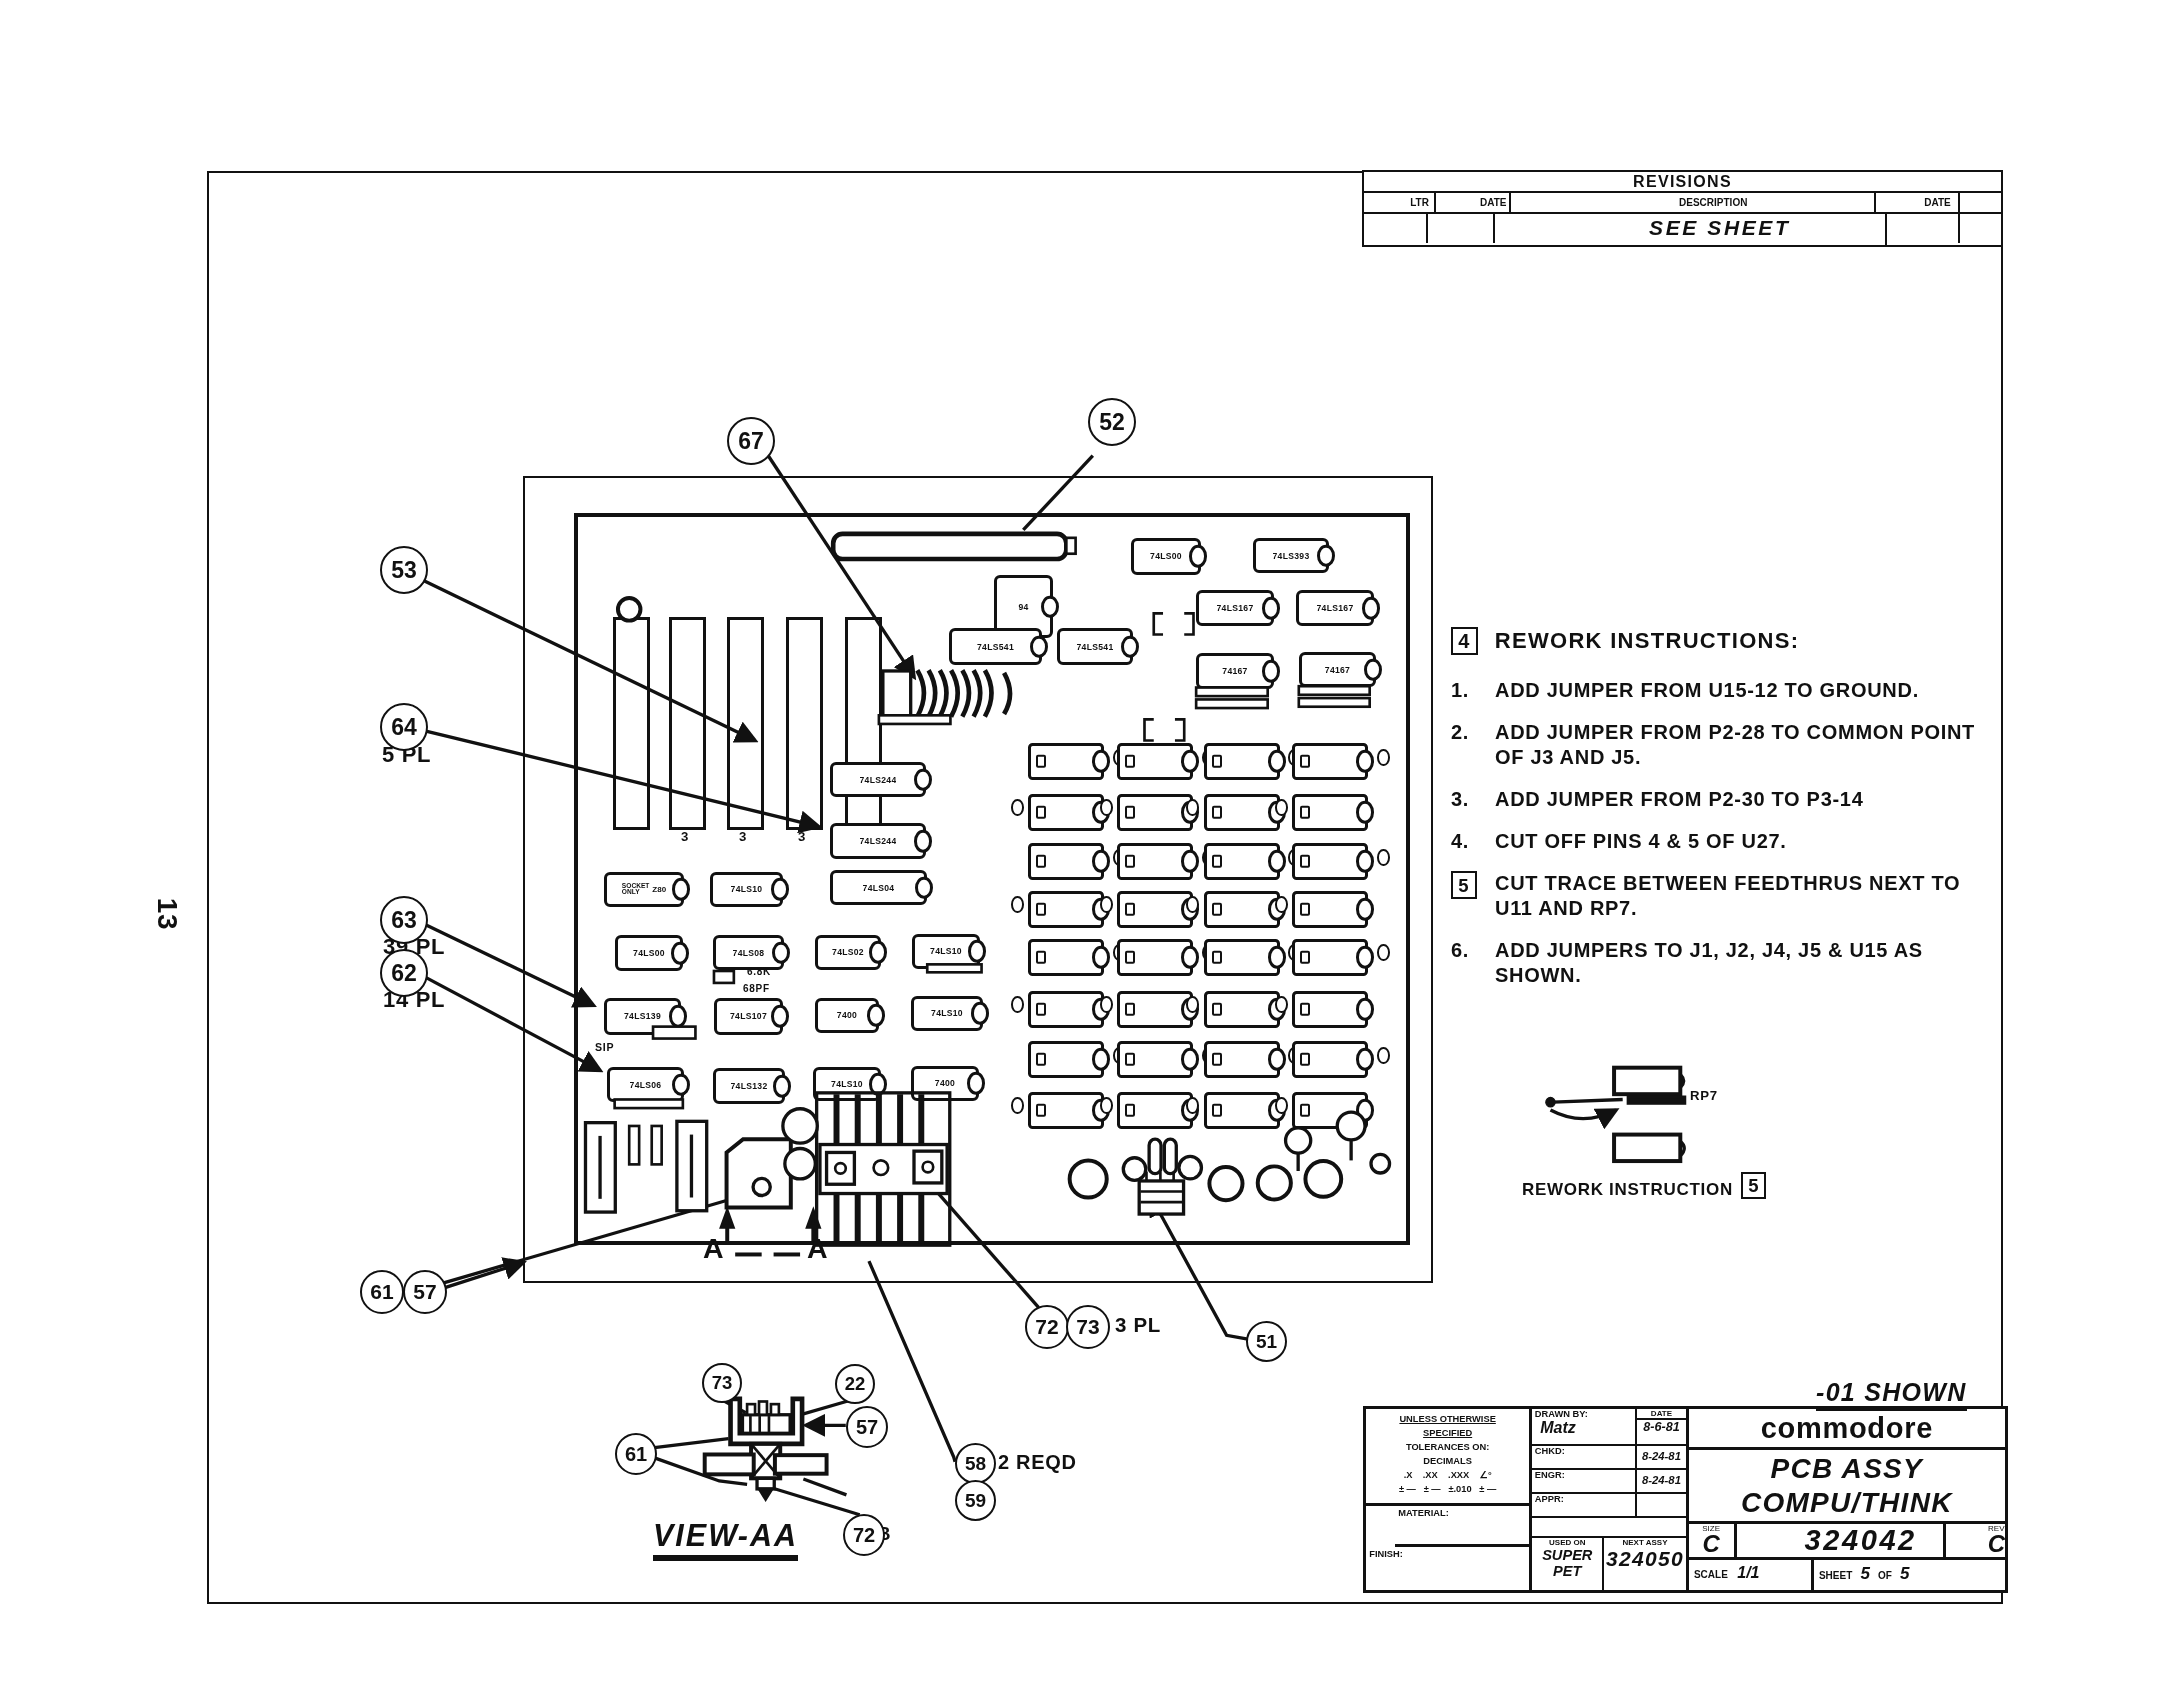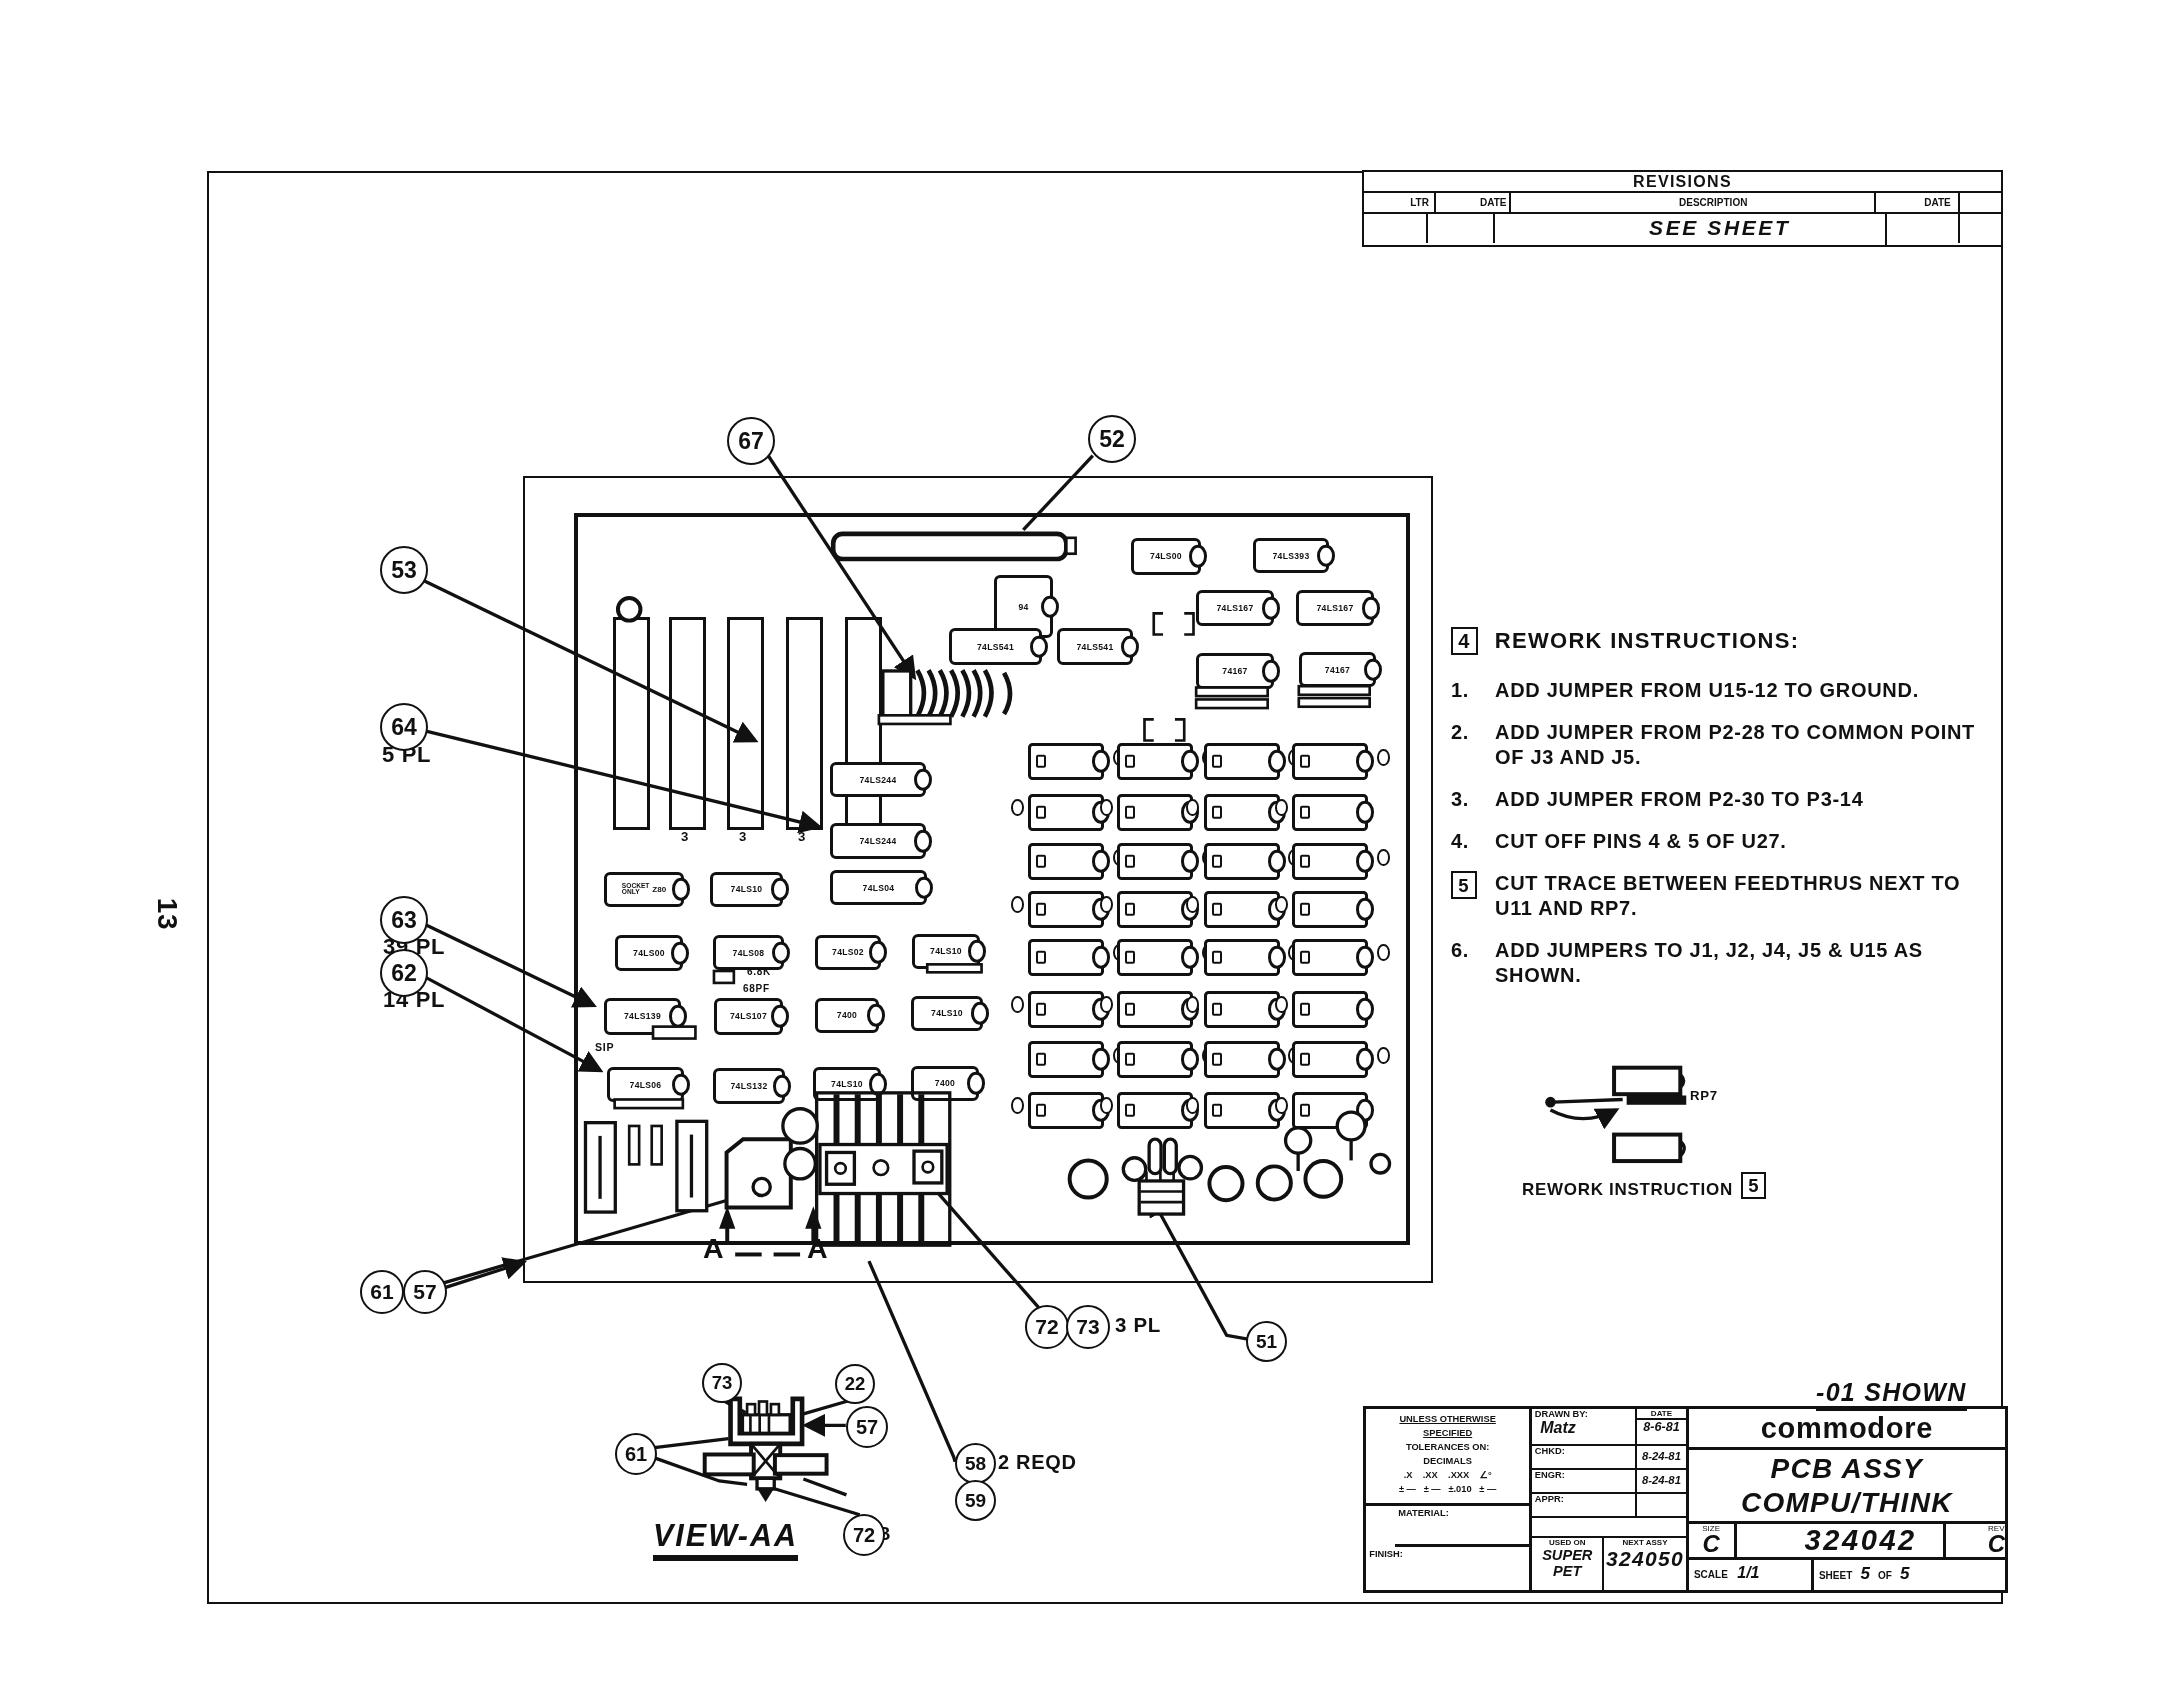--- a/index.html
+++ b/index.html
@@ -679,21 +679,21 @@
     <div class="txt" style="left: 1690px; top: 1088px; font-size: 13.2px; z-index: 6;">RP7</div>
     <div class="txt" style="left: 747px; top: 966px; font-size: 10px; z-index: 6;">6.8K</div>
     <div class="txt" style="left: 743px; top: 983px; font-size: 10px; z-index: 6;">68PF</div>
     <div class="txt" style="left: 595px; top: 1041px; font-size: 10.6px; z-index: 6;">SIP</div>
     <div class="txt rot90" style="left: 151px; top: 898px; font-size: 28px; z-index: 6;">13</div>
   </div>
 <div id="callout-layer">
     <div class="callout" style="left: 727px; top: 417px; width: 44px; height: 44px; font-size: 23px;">
       <span>67</span>
     </div>
-    <div class="callout" style="left: 1088px; top: 415px; width: 44px; height: 44px; font-size: 23px;">
+    <div class="callout" style="left: 1088px; top: 398px; width: 44px; height: 44px; font-size: 23px;">
       <span>52</span>
     </div>
     <div class="callout" style="left: 380px; top: 546px; width: 44px; height: 44px; font-size: 23px;">
       <span>53</span>
     </div>
     <div class="callout" style="left: 380px; top: 703px; width: 44px; height: 44px; font-size: 23px;">
       <span>64</span>
     </div>
     <div class="callout" style="left: 380px; top: 896px; width: 44px; height: 44px; font-size: 23px;">
       <span>63</span>

